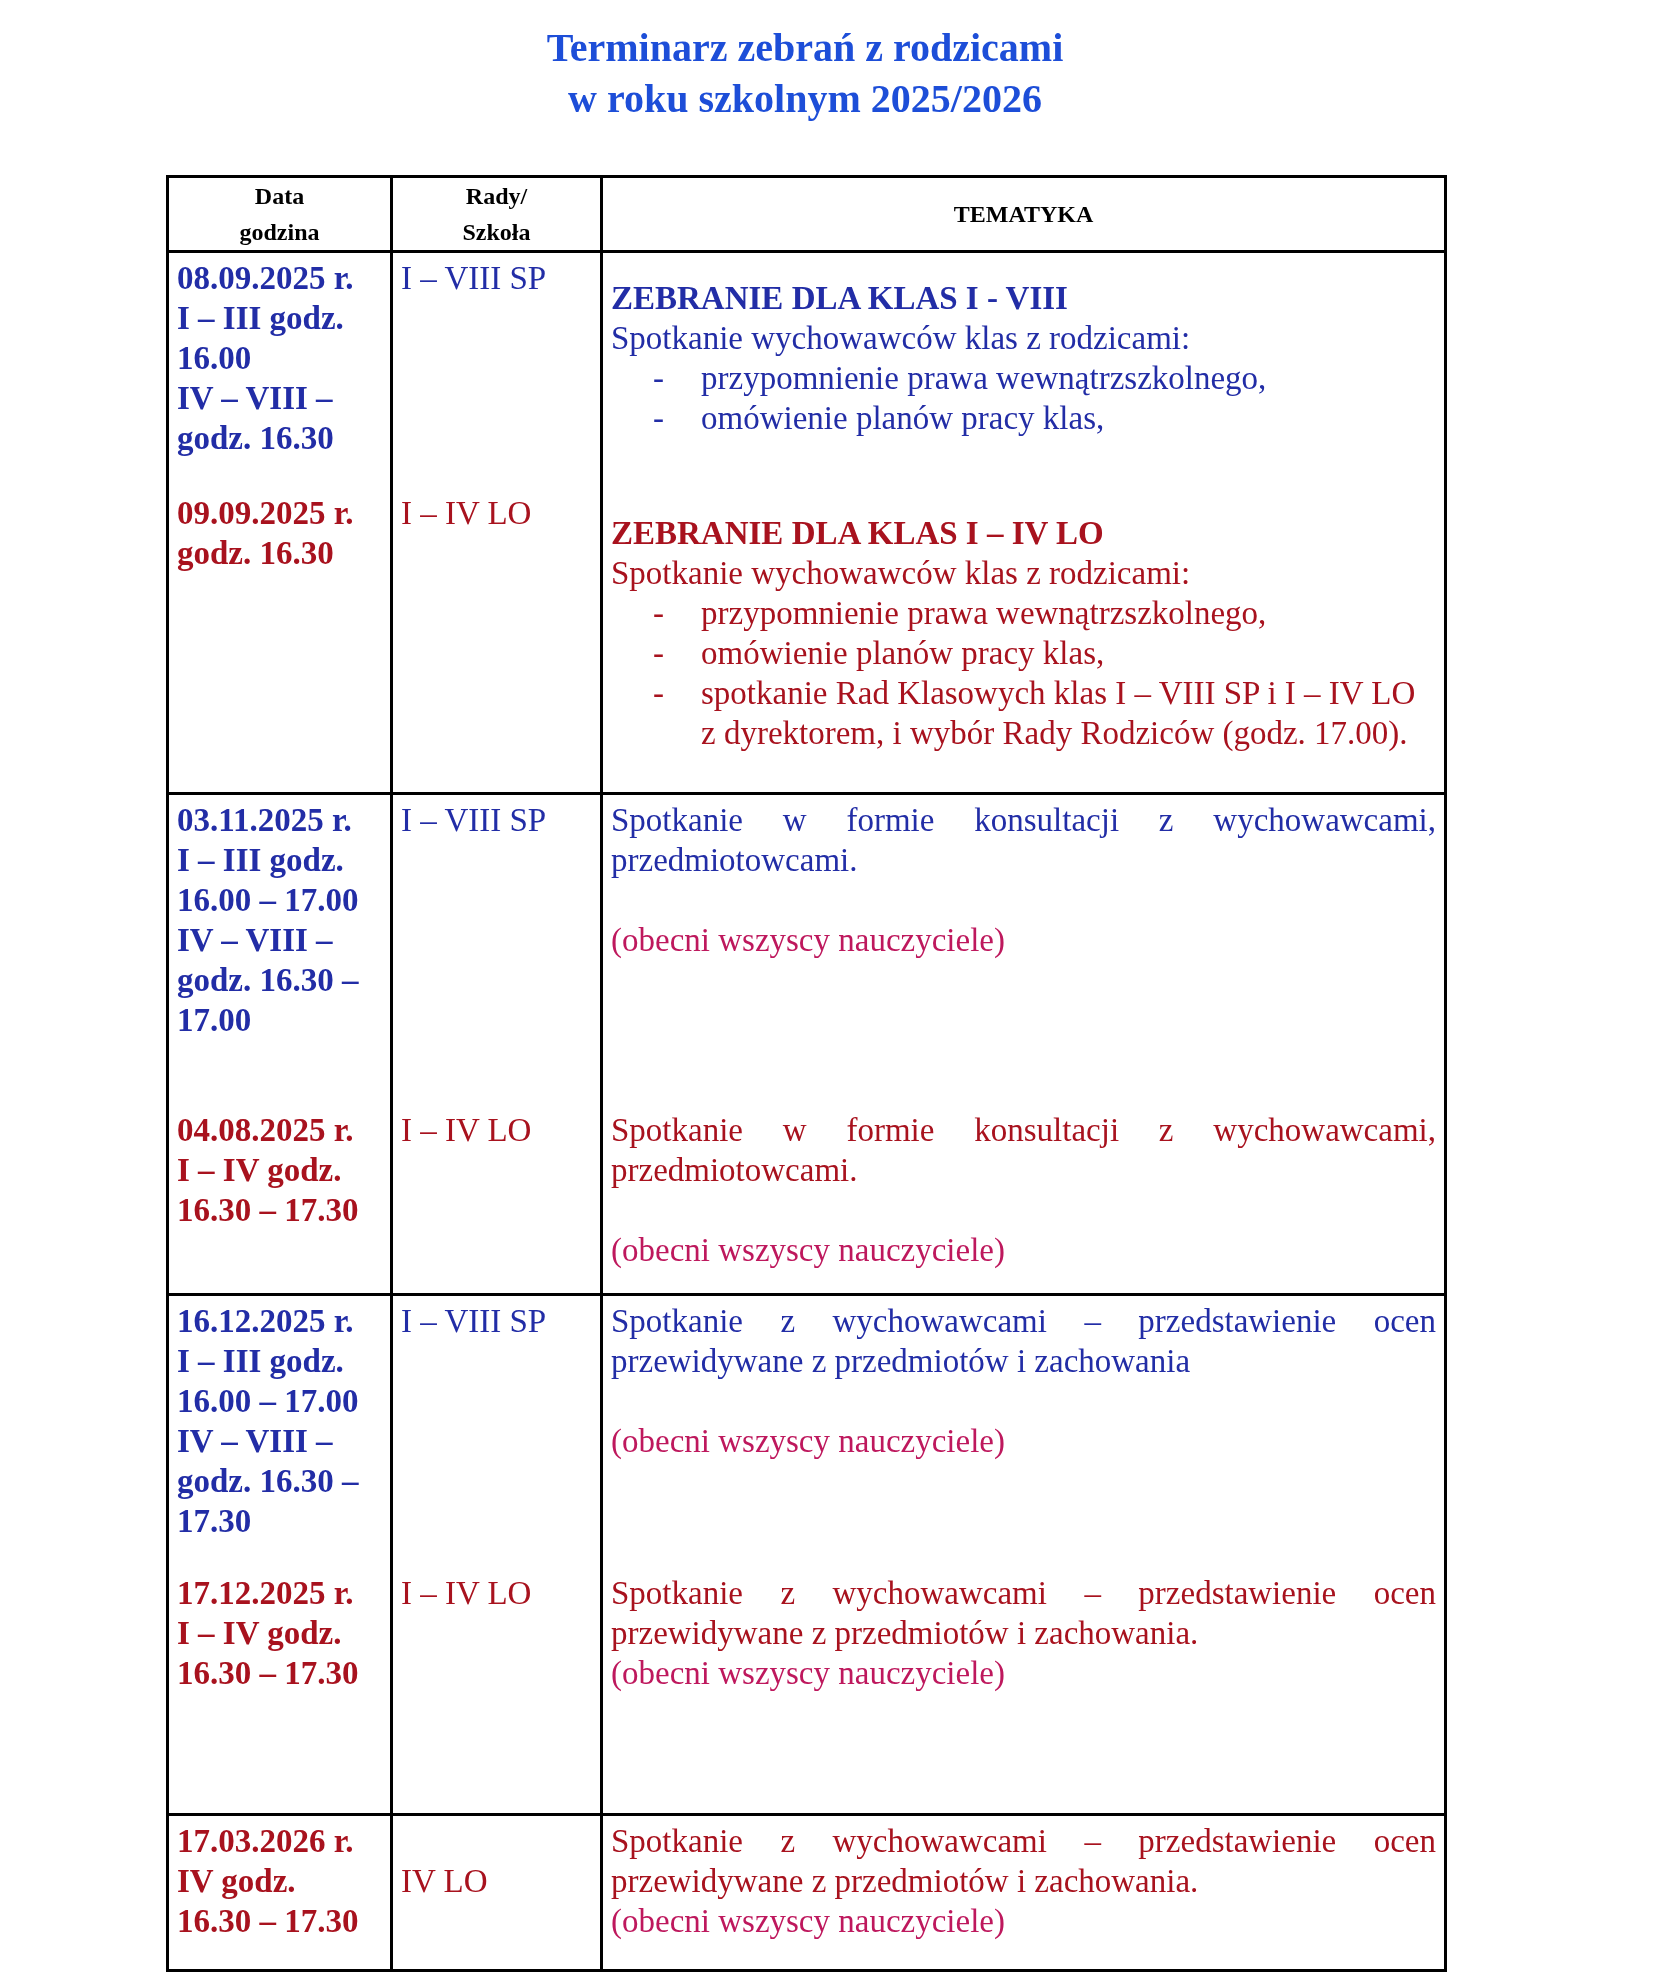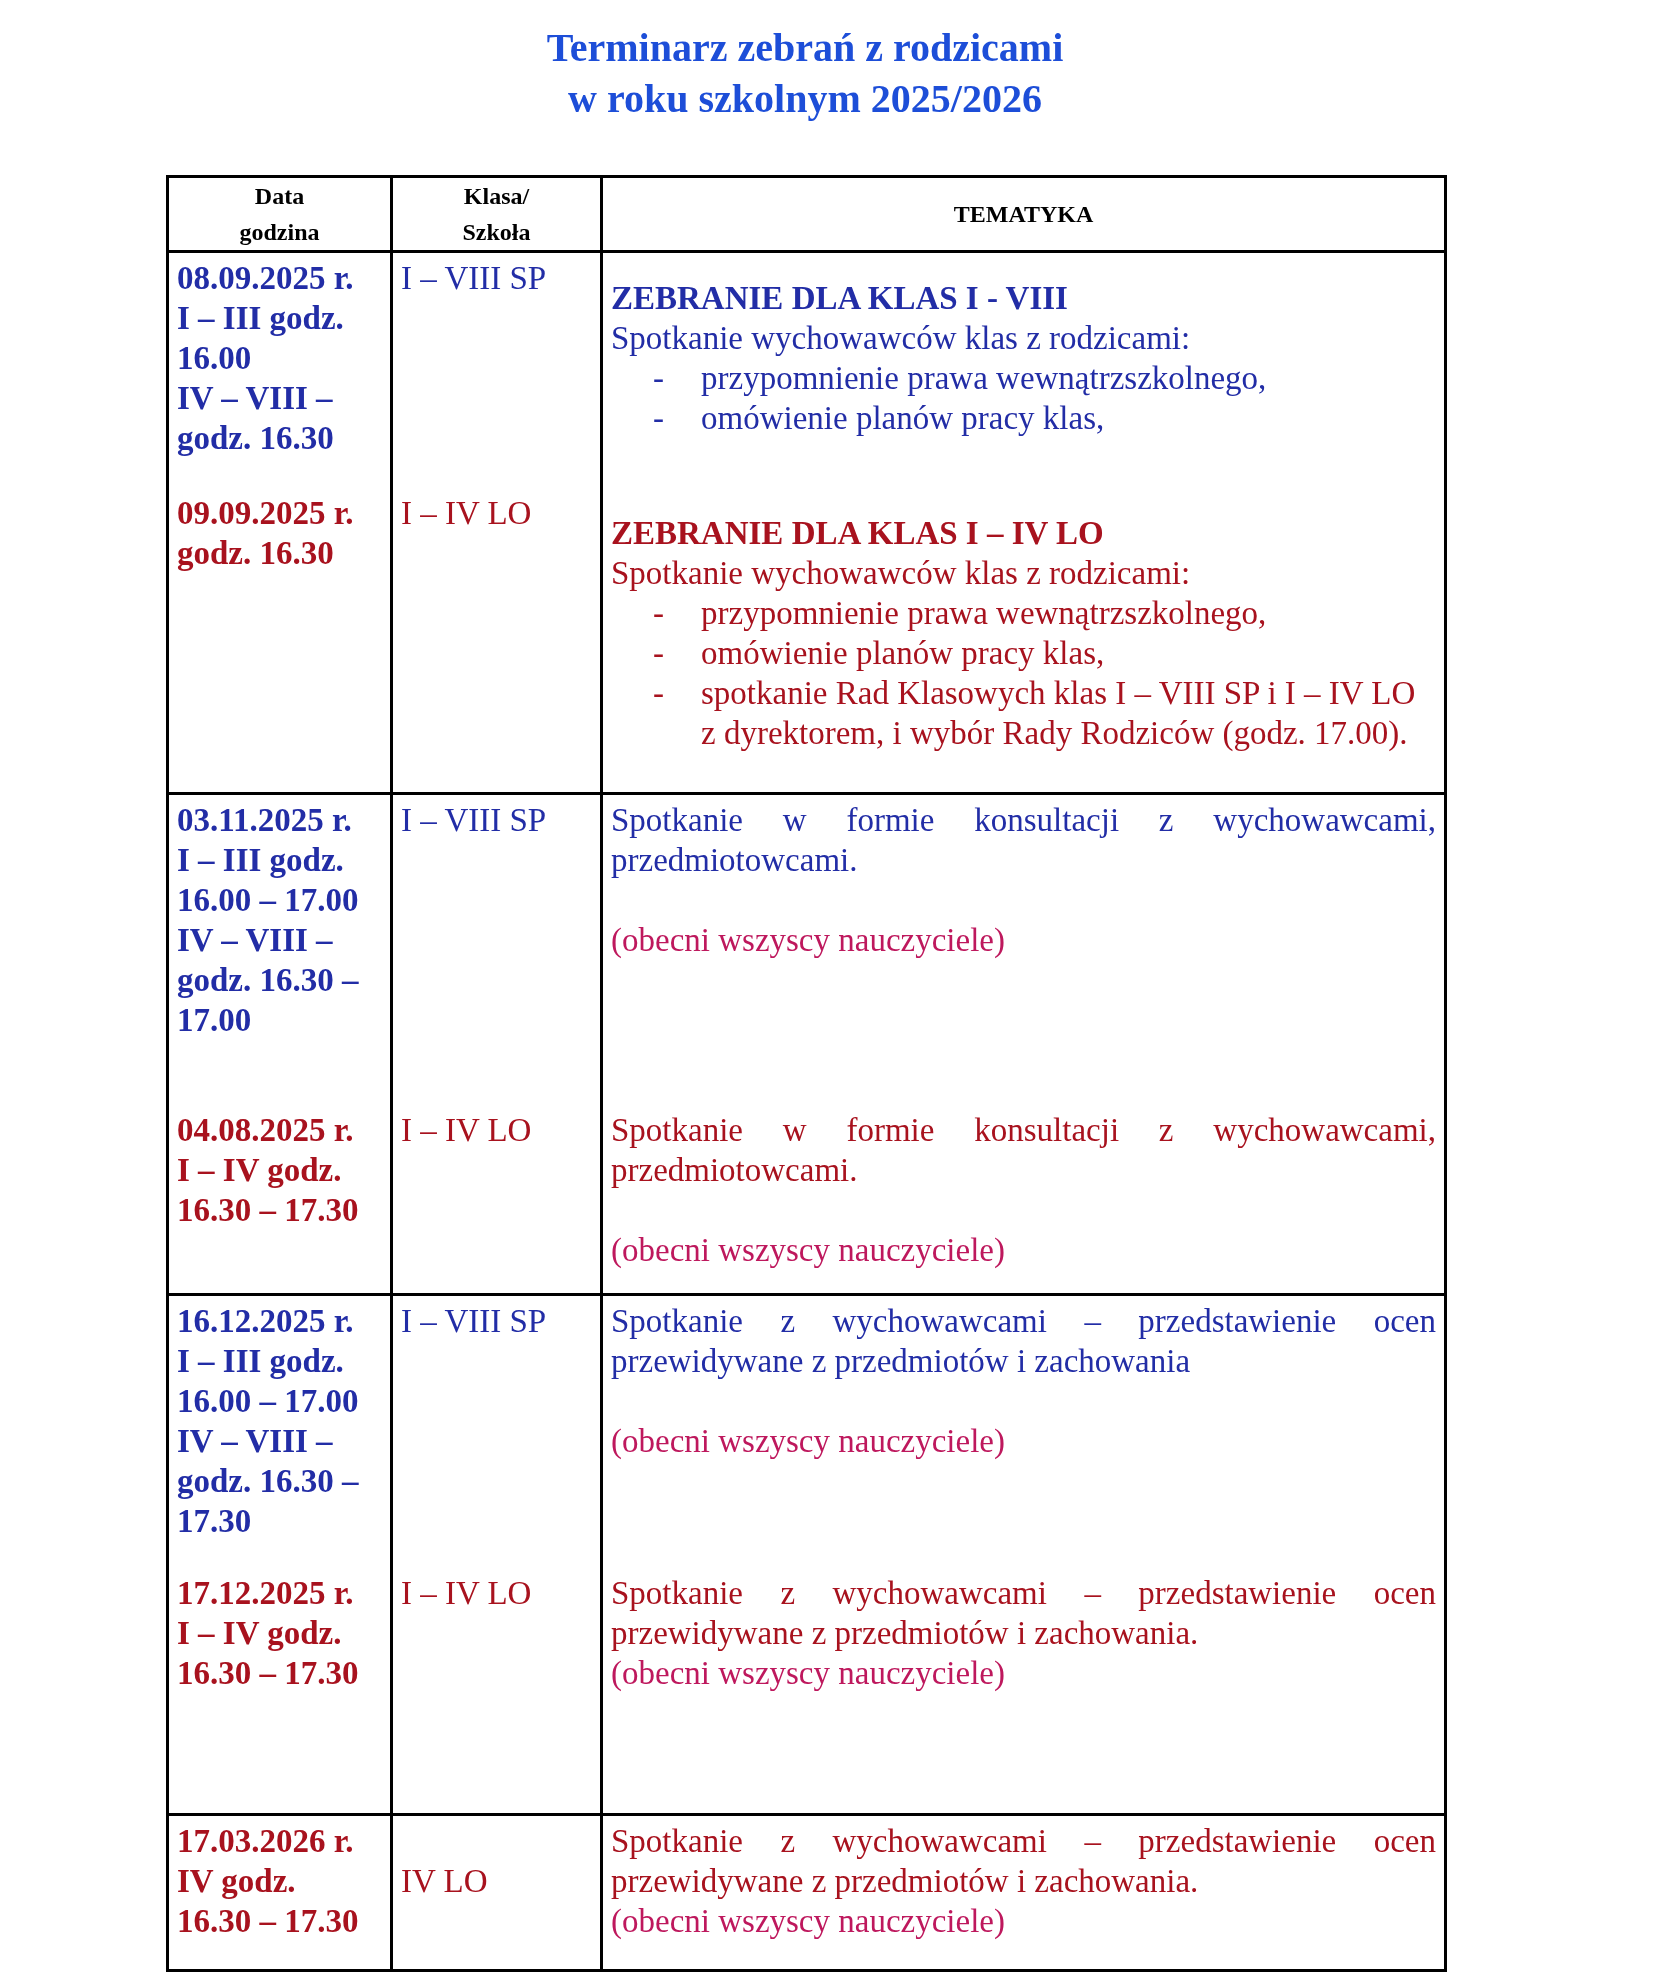--- a/index.html
+++ b/index.html
@@ -65,21 +65,21 @@
   <table class="sched">
     <colgroup>
       <col style="width:224px">
       <col style="width:210px">
       <col style="width:844px">
     </colgroup>
     <thead>
       <tr>
         <th>Data
 godzina</th>
-        <th>Klasa/
+        <th>Rady/
 Szkoła</th>
         <th>TEMATYKA</th>
       </tr>
     </thead>
     <tbody>
         <tr style="height: 542px;">
           <td>
             <div class="datelines blue" style="min-height: 235px;">08.09.2025 r.
 I – III godz.
 16.00

